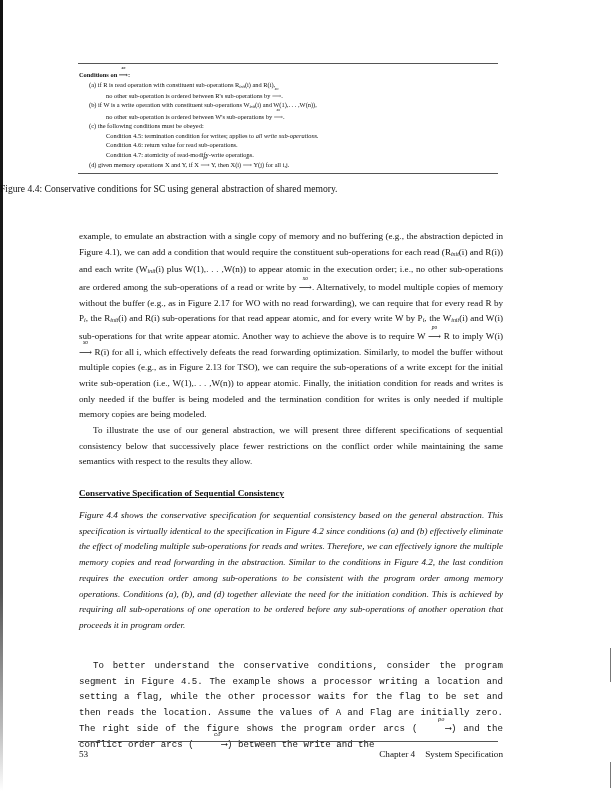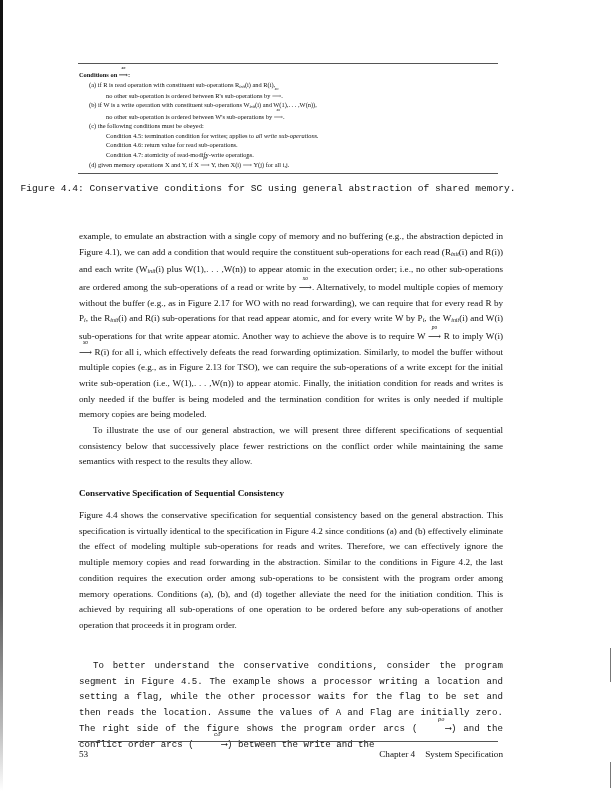--- a/index.html
+++ b/index.html
@@ -18,26 +18,26 @@
   .conds .title { font-weight: bold; }
   .conds .l1 { padding-left: 10px; }
   .conds .l2 { padding-left: 27px; }
   .conds i { font-style: italic; }
 
   .arrow { display: inline-block; position: relative; vertical-align: baseline; text-align: center; }
   .arrow .lbl { position: absolute; left: 0; right: 0; top: -0.75em; font-size: 0.6em; font-style: italic; line-height: 1; }
   .arrow .shaft { display: inline-block; }
 
   .sub { font-size: 0.65em; font-style: italic; vertical-align: -0.15em; }
-  .caption { position: absolute; left: 0; width: 536px; top: 183px; text-align: center; font-size: 9.6px; font-family: Liberation Mono, monospace; }
+  .caption { position: absolute; left: 0; width: 536px; top: 183px; font-size: 9.6px; }
 
   .body-text { position: absolute; left: 79px; width: 424px; font-size: 9.1px; line-height: 15.7px; text-align: justify; }
   .body-text p { margin: 0; }
   .indent { text-indent: 14px; }
-  .heading { position: absolute; left: 79px; top: 488px; font-size: 9.1px; font-weight: bold; }
+  .heading { position: absolute; left: 79px; top: 488px; font-size: 9.1px; font-weight: bold; text-decoration: underline; }
 
   .footer { position: absolute; left: 79px; width: 424px; top: 749px; font-size: 9.2px; }
   .footer .pg { position: absolute; left: 0; }
   .footer .ch { position: absolute; right: 0; }
   .footer .ch span + span { margin-left: 10px; }
 </style>
 </head>
 <body>
 
 <div class="scan-edge"></div>
@@ -62,21 +62,21 @@
 <div class="rule" style="top:173px;"></div>
 <div class="caption">Figure 4.4: Conservative conditions for SC using general abstraction of shared memory.</div>
 
 <div class="body-text" style="top:229px;">
   <p><span>example, to emulate an abstraction with a single copy of memory and no buffering (e.g., the abstraction depicted in Figure 4.1), we can add a condition that would require the constituent sub-operations for each read (R</span><span class="sub">init</span><span>(i) and R(i)) and each write (W</span><span class="sub">init</span><span>(i) plus W(1),. . . ,W(n)) to appear atomic in the execution order; i.e., no other sub-operations are ordered among the sub-operations of a read or write by</span> <span class="arrow"><span class="lbl">xo</span><span class="shaft">⟶</span></span><span>. Alternatively, to model multiple copies of memory without the buffer (e.g., as in Figure 2.17 for WO with no read forwarding), we can require that for every read R by P</span><span class="sub">i</span><span>, the R</span><span class="sub">init</span><span>(i) and R(i) sub-operations for that read appear atomic, and for every write W by P</span><span class="sub">i</span><span>, the W</span><span class="sub">init</span><span>(i) and W(i) sub-operations for that write appear atomic. Another way to achieve the above is to require W</span> <span class="arrow"><span class="lbl">po</span><span class="shaft">⟶</span></span> <span>R to imply W(i)</span> <span class="arrow"><span class="lbl">xo</span><span class="shaft">⟶</span></span> <span>R(i) for all i, which effectively defeats the read forwarding optimization. Similarly, to model the buffer without multiple copies (e.g., as in Figure 2.13 for TSO), we can require the sub-operations of a write except for the initial write sub-operation (i.e., W(1),. . . ,W(n)) to appear atomic. Finally, the initiation condition for reads and writes is only needed if the buffer is being modeled and the termination condition for writes is only needed if multiple memory copies are being modeled.</span></p>
   <p class="indent">To illustrate the use of our general abstraction, we will present three different specifications of sequential consistency below that successively place fewer restrictions on the conflict order while maintaining the same semantics with respect to the results they allow.</p>
 </div>
 
 <div class="heading">Conservative Specification of Sequential Consistency</div>
 
-<div class="body-text" style="top:508px;">
+<div class="body-text" style="top:508px;font-style:italic;">
   <p>Figure 4.4 shows the conservative specification for sequential consistency based on the general abstraction. This specification is virtually identical to the specification in Figure 4.2 since conditions (a) and (b) effectively eliminate the effect of modeling multiple sub-operations for reads and writes. Therefore, we can effectively ignore the multiple memory copies and read forwarding in the abstraction. Similar to the conditions in Figure 4.2, the last condition requires the execution order among sub-operations to be consistent with the program order among memory operations. Conditions (a), (b), and (d) together alleviate the need for the initiation condition. This is achieved by requiring all sub-operations of one operation to be ordered before any sub-operations of another operation that proceeds it in program order.</p>
 </div>
 
 <div class="body-text" style="top:658px;font-family:Liberation Mono, monospace;">
   <p class="indent"><span>To better understand the conservative conditions, consider the program segment in Figure 4.5. The example shows a processor writing a location and setting a flag, while the other processor waits for the flag to be set and then reads the location. Assume the values of A and Flag are initially zero. The right side of the figure shows the program order arcs (</span><span class="arrow"><span class="lbl">po</span><span class="shaft">⟶</span></span><span>) and the conflict order arcs (</span><span class="arrow"><span class="lbl">co</span><span class="shaft">⟶</span></span><span>) between the write and the</span></p>
 </div>
 
 <div class="rule" style="top:741px;"></div>
 <div class="footer">
   <span class="pg">53</span>

